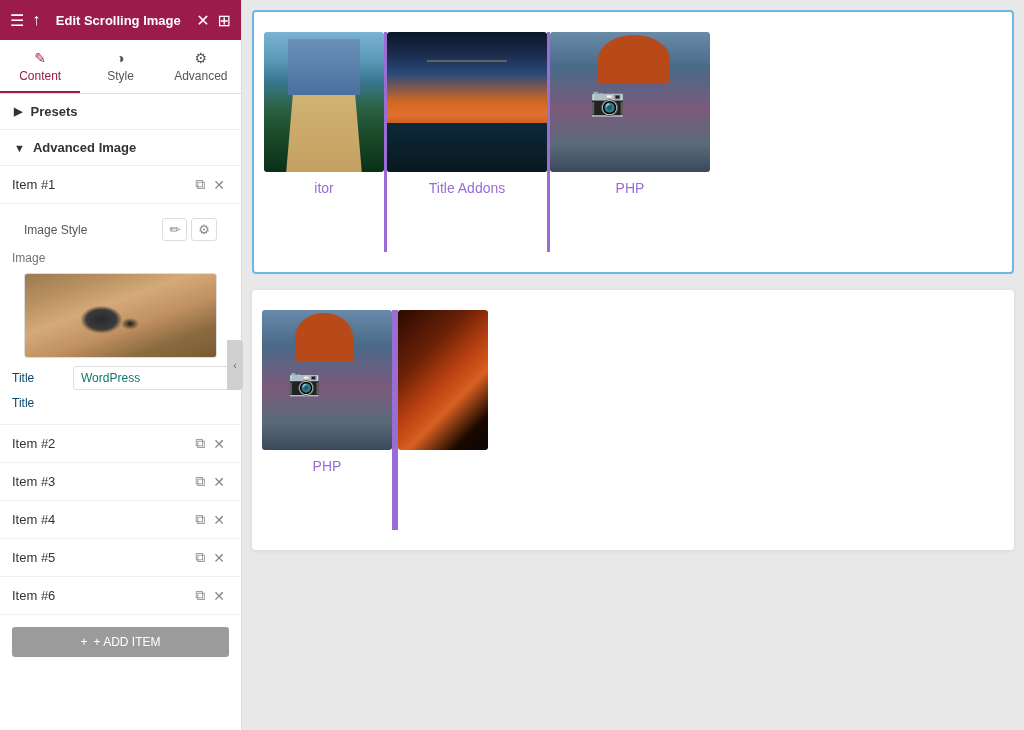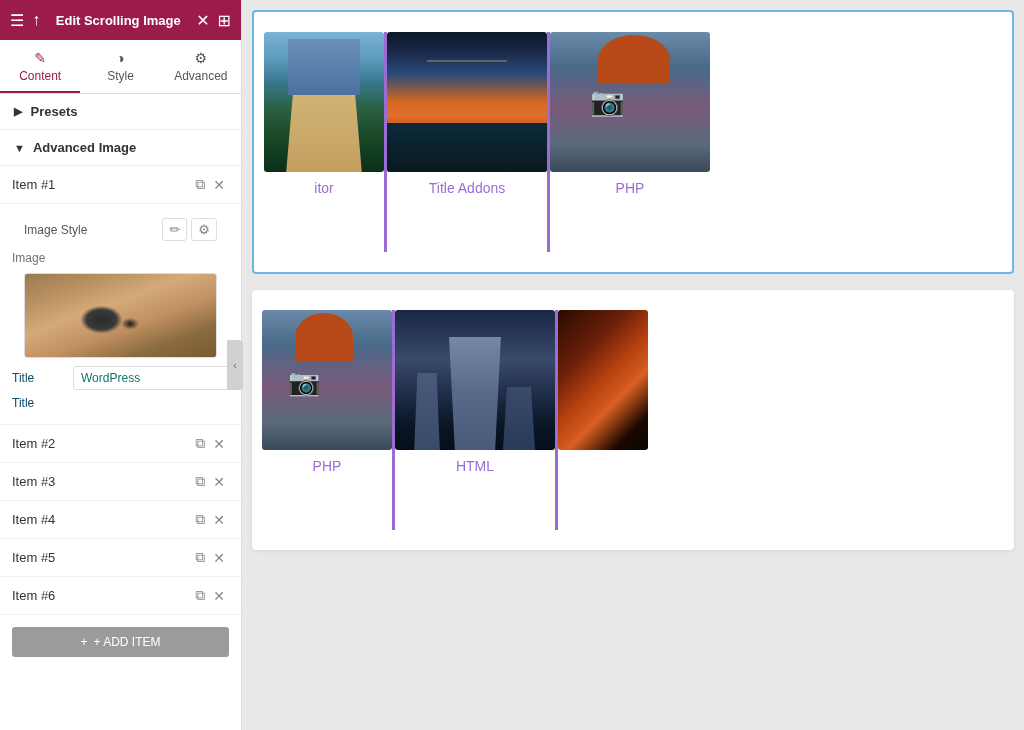--- a/index.html
+++ b/index.html
@@ -482,28 +482,20 @@
       <div class="gallery-item">
         <div style="width:130px; height:140px; background: linear-gradient(180deg, #6a8aaa 0%, #4a6a8a 25%, #7a5a7a 55%, #5a6a7a 80%, #3a4a5a 100%); border-radius:3px; position:relative; overflow:hidden;">
           <div style="position:absolute; top:3px; left:25%; width:45%; height:35%; background:#b84a1a; border-radius:50% 50% 0 0;"></div>
           <div style="position:absolute; top:42%; left:20%; font-size:26px; line-height:1;">📷</div>
         </div>
         <div class="gallery-title">PHP</div>
       </div>
 
       <div class="gallery-divider"></div>
 
-      <div class="gallery-item">
-        <div style="width:160px; height:140px; background: linear-gradient(180deg, #1a2844 0%, #2a3a5a 20%, #3a4a6a 35%, #2a3858 50%, #1a2840 65%, #0a1828 80%, #060e1a 100%); border-radius:3px; position:relative; overflow:hidden;">
-          <div style="position:absolute; bottom:0; left:32%; width:36%; height:85%; background: linear-gradient(180deg, #7a8aaa 0%, #5a6a8a 50%, #4a5a7a 100%); clip-path: polygon(15% 100%, 85% 100%, 95% 5%, 5% 5%);"></div>
-          <div style="position:absolute; bottom:0; left:10%; width:20%; height:55%; background: linear-gradient(180deg, #4a5a7a 0%, #3a4a6a 100%); clip-path: polygon(10% 100%, 90% 100%, 80% 0%, 20% 0%);"></div>
-          <div style="position:absolute; bottom:0; right:10%; width:25%; height:45%; background: linear-gradient(180deg, #3a4a6a 0%, #2a3a5a 100%); clip-path: polygon(10% 100%, 90% 100%, 80% 0%, 20% 0%);"></div>
-        </div>
-        <div class="gallery-title">HTML</div>
-      </div>
 
       <div class="gallery-divider"></div>
 
       <div class="gallery-item">
         <div style="width:90px; height:140px; background: linear-gradient(135deg, #2a0a00 0%, #6a2008 30%, #b84010 50%, #d86020 65%, #1a0800 85%, #0a0400 100%); border-radius:3px; overflow:hidden;">
         </div>
       </div>
 
     </div>
   </div>

